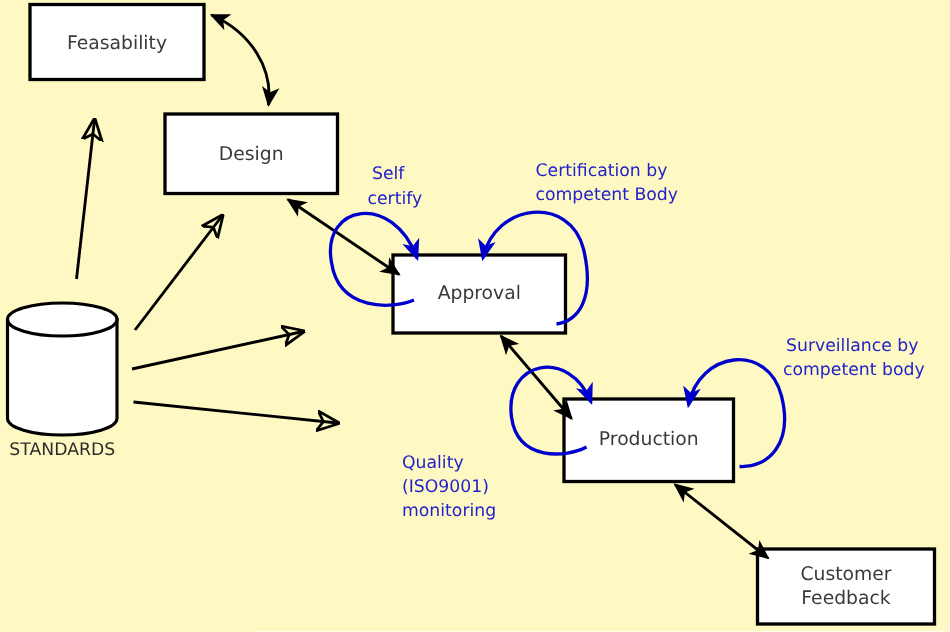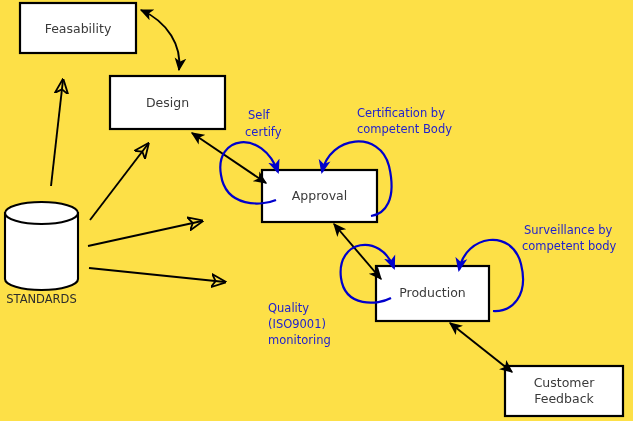--- a/index.html
+++ b/index.html
@@ -7,21 +7,21 @@
     padding: 0;
     background: #ffffff;
   }
   body {
     font-family: "DejaVu Sans", sans-serif;
   }
   #diagram-canvas {
     position: relative;
     width: 633px;
     height: 421px;
-    background: #fde047;
+    background: #fef9c3;
     overflow: hidden;
     text-align: right;
   }
   #diagram-svg {
     position: absolute;
     left: 0;
     top: 0;
     width: 633px;
     height: 421px;
   }

